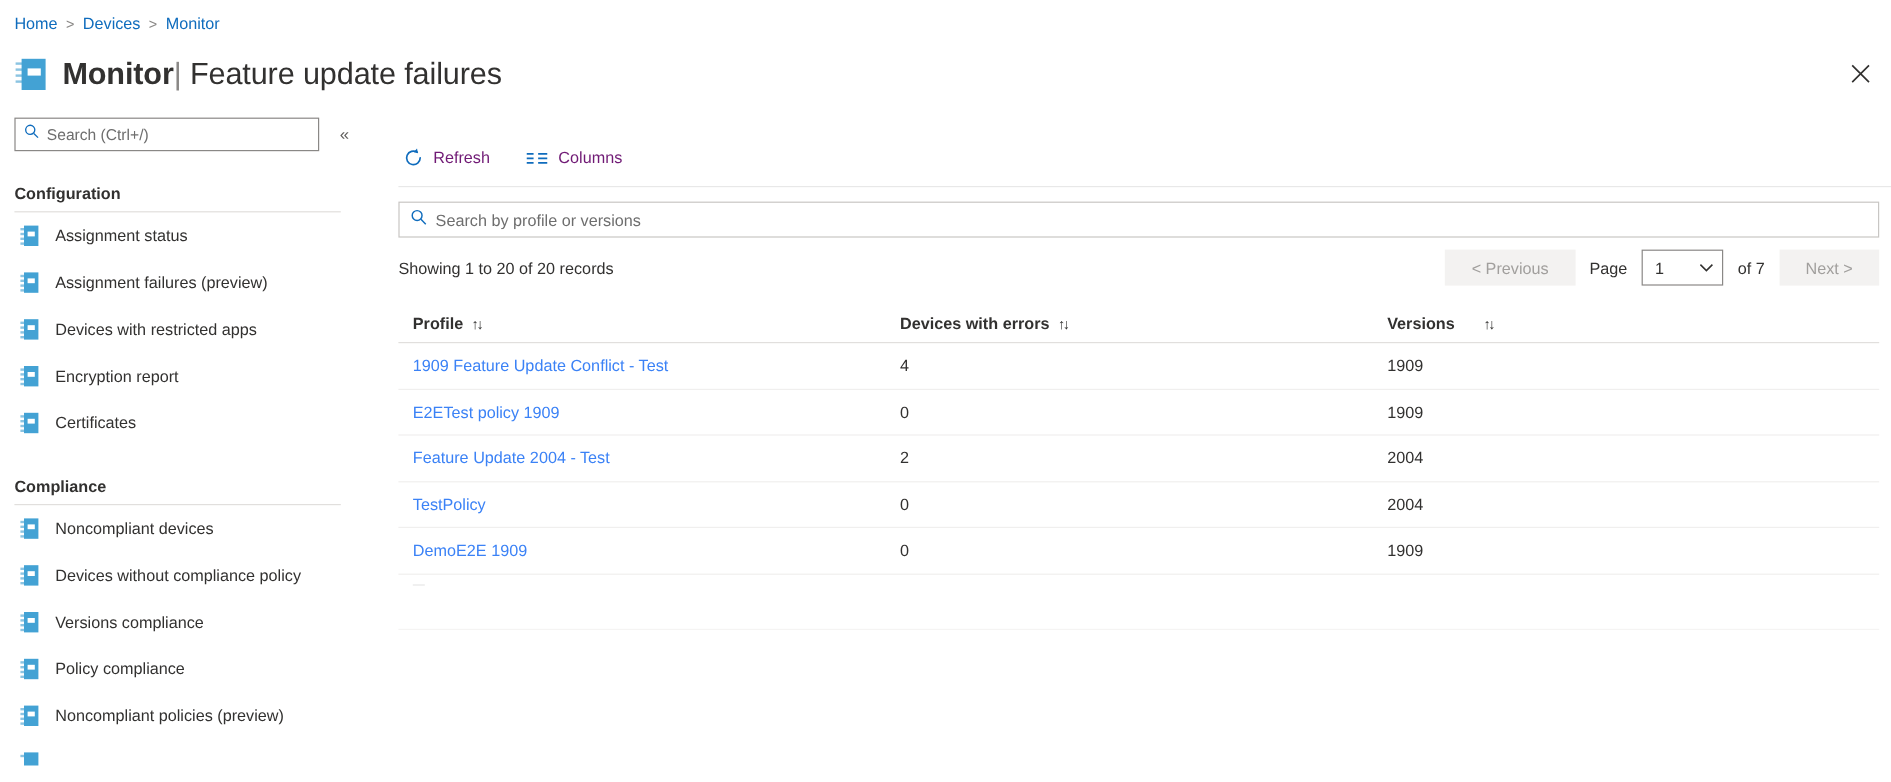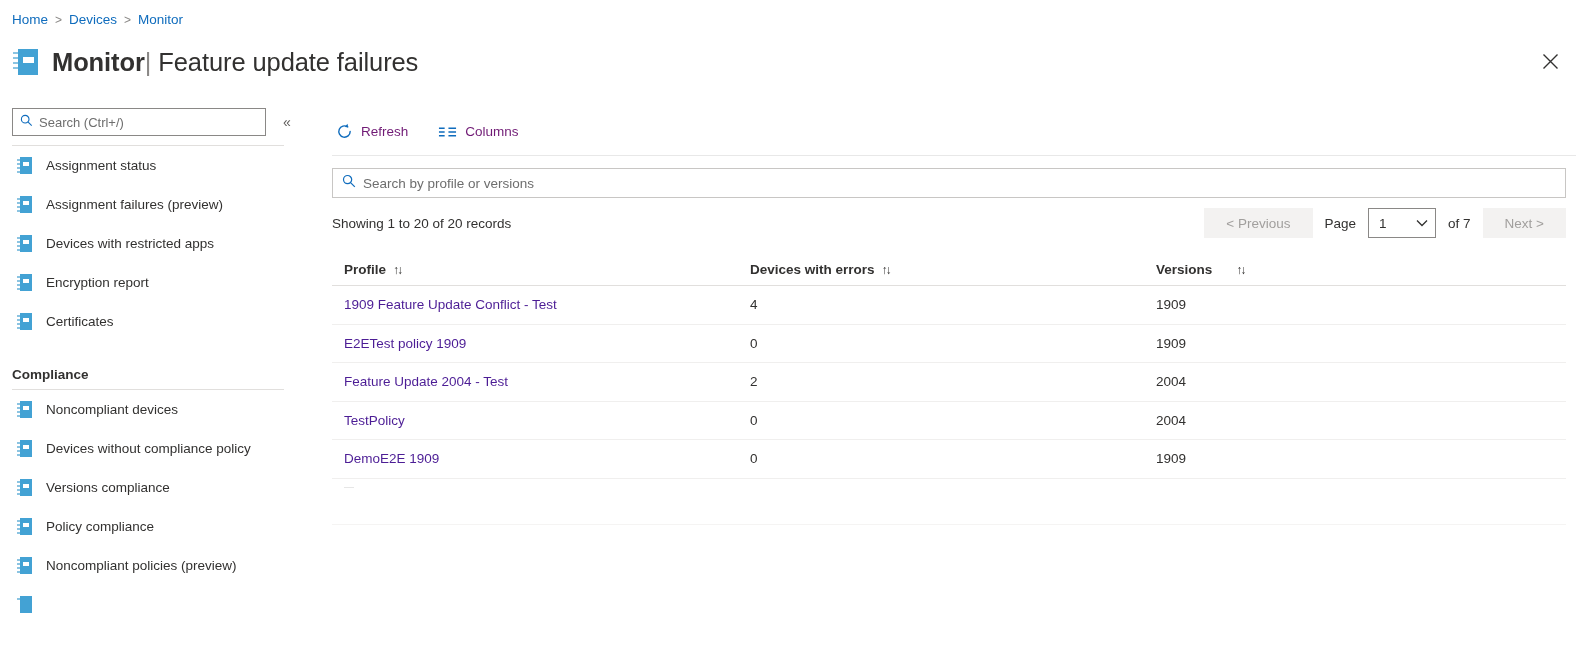--- a/index.html
+++ b/index.html
@@ -74,21 +74,21 @@
     right: 10px; top: 45px;
     width: 32px; height: 32px;
     display: flex; align-items: center; justify-content: center;
     cursor: pointer;
     color: #323130;
   }
 
   
   .leftnav {
     position: absolute;
-    left: 0; top: 106px;
+    left: 0; top: 96px;
     width: 316px;
     height: 542px;
     overflow: hidden;
   }
   .nav-search-row {
     display: flex;
     align-items: center;
     padding: 0 0 0 12px;
     height: 32px;
   }
@@ -285,21 +285,21 @@
   .c1 { width: 418px; padding-left: 12px; }
   .c2 { width: 406px; }
   .c3 { width: 410px; gap: 24px; }
   .grid-row {
     display: flex;
     align-items: center;
     height: 38.5px;
     border-bottom: 1px solid #f0efee;
     font-size: 13.5px;
   }
-  .cell-link { color: #4c1d95; cursor: pointer; }
+  .cell-link { color: #3b82f6; cursor: pointer; }
   .cell-txt { color: #323130; }
   .grid-tail {
     height: 38px;
     border-bottom: 1px solid #f5f4f3;
   }
   .tail-mark {
     margin-left: 12px;
     width: 10px; height: 1px;
     background: #e6e6e6;
     margin-top: 8px;
@@ -344,20 +344,21 @@
         <svg width="13" height="13" viewBox="0 0 14 14" aria-hidden="true">
           <circle cx="5.6" cy="5.6" r="4.1" stroke="#0f6cbd" stroke-width="1.2" fill="none"></circle>
           <path d="M8.8 8.8 L12.6 12.6" stroke="#0f6cbd" stroke-width="1.2" fill="none"></path>
         </svg>
       </span>
       <input type="text" placeholder="Search (Ctrl+/)" style="">
     </div>
     <div class="collapse-btn">«</div>
   </div>
 
+  <div class="nav-section-title">Configuration</div>
   <div class="nav-divider"></div>
 
   <div class="nav-item">
     <span class="nav-ic">
         <i class="ring" style="top:2px"></i>
         <i class="ring" style="top:6px"></i>
         <i class="ring" style="top:10px"></i>
         <i class="ring" style="top:14px"></i>
         <i class="book"></i>
         <i class="win"></i>

